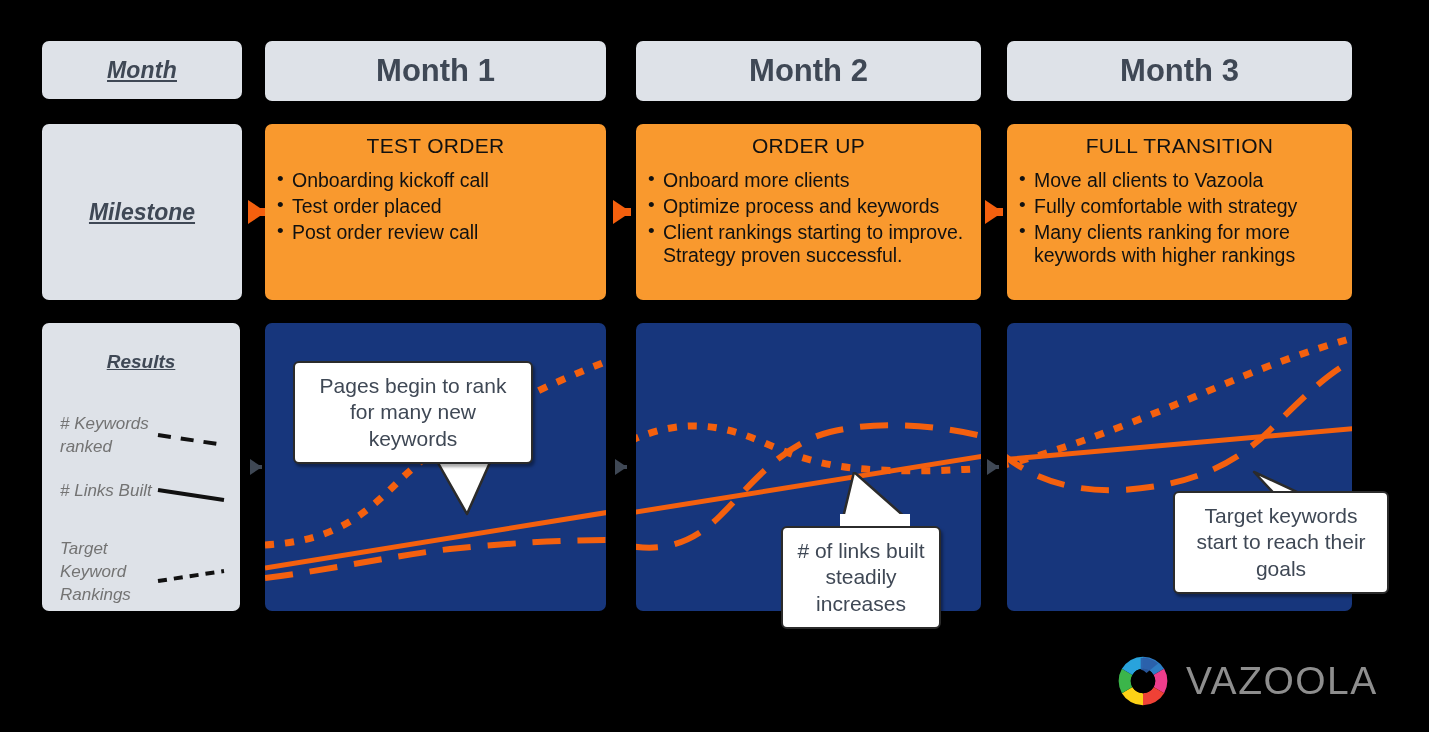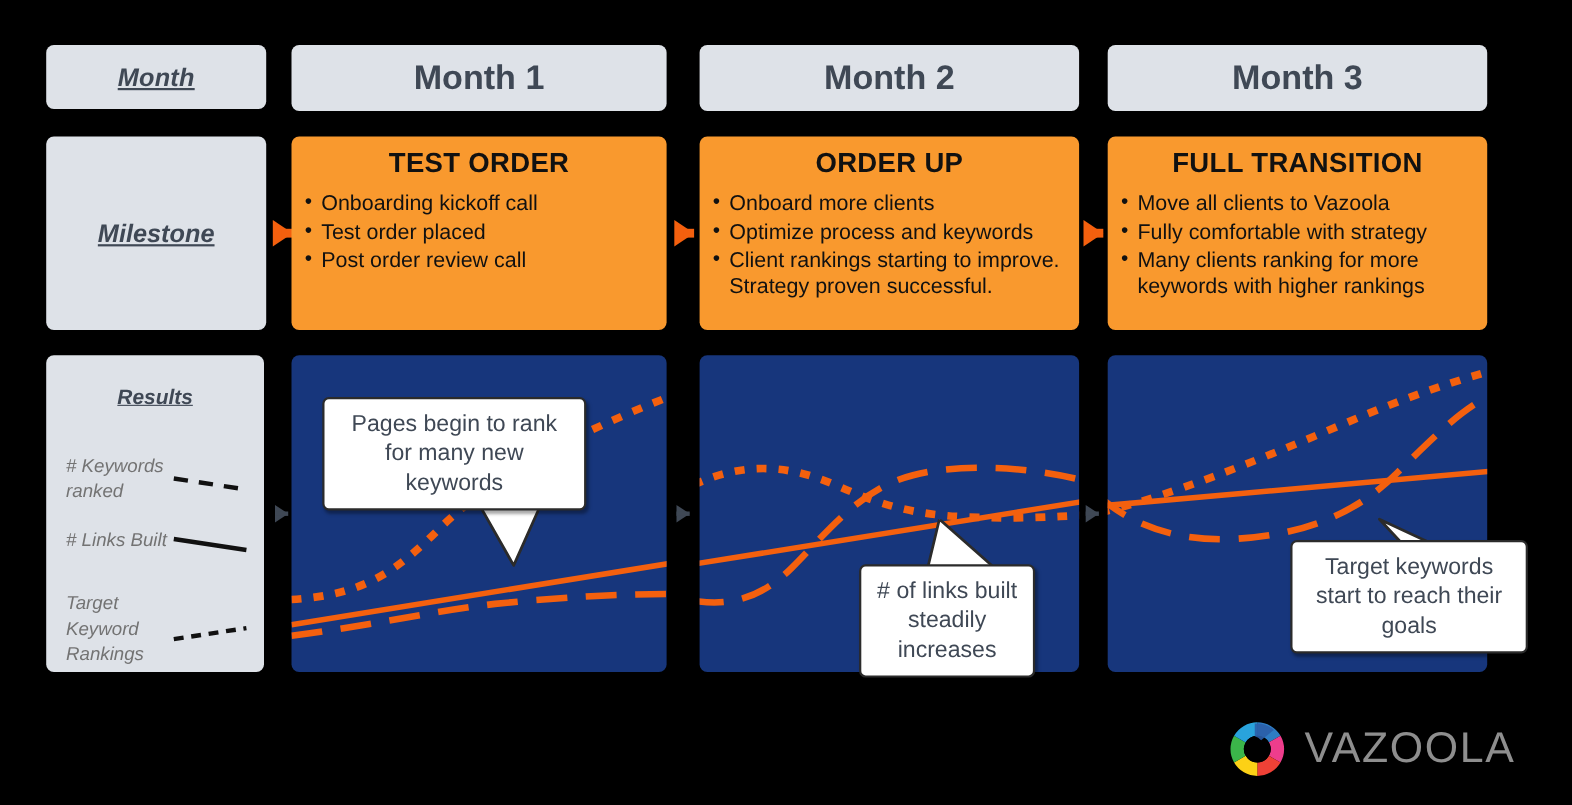--- a/index.html
+++ b/index.html
@@ -52,22 +52,22 @@
   
   .ms-label {
     font-size: 23px;
     font-weight: bold;
     font-style: italic;
     text-decoration: underline;
     color: #3f4855;
   }
   .obox h3 {
     text-align: center;
-    font-size: 25px;
-    font-weight: bold;
+    font-size: 21px;
+    font-weight: normal;
     letter-spacing: .3px;
     margin-bottom: 11px;
     color: #111;
   }
   .obox ul { list-style: none; }
   .obox ul li {
     font-size: 19.5px;
     line-height: 1.18;
     color: #111;
     padding-left: 15px;
@@ -320,21 +320,21 @@
     <rect x="22" y="0" width="71" height="12" fill="#ffffff"></rect>
   </svg>
   <div class="callout" style="left:293px; top:361px; width:240px;">
     <span>Pages begin to rank for many new keywords</span>
   </div>
 
   <svg class="tail" width="110" height="80" style="left:830px; top:472px; z-index:5;">
     <path d="M12,50 L24,0 L76,46 Z" fill="#ffffff" stroke="#2b2b2b" stroke-width="2.5" stroke-linejoin="round"></path>
     <rect x="10" y="42" width="70" height="14" fill="#ffffff"></rect>
   </svg>
-  <div class="callout" style="left:781px; top:513px; width:160px;">
+  <div class="callout" style="left:781px; top:526px; width:160px;">
     <span># of links built steadily increases</span>
   </div>
 
   <svg class="tail" width="130" height="90" style="left:1222px; top:450px; z-index:5;">
     <path d="M32,22 L60,52 L118,62 Z" fill="#ffffff" stroke="#2b2b2b" stroke-width="2.5" stroke-linejoin="round"></path>
     <rect x="52" y="48" width="72" height="16" fill="#ffffff"></rect>
   </svg>
   <div class="callout" style="left:1173px; top:491px; width:216px;">
     <span>Target keywords start to reach their goals</span>
   </div>

